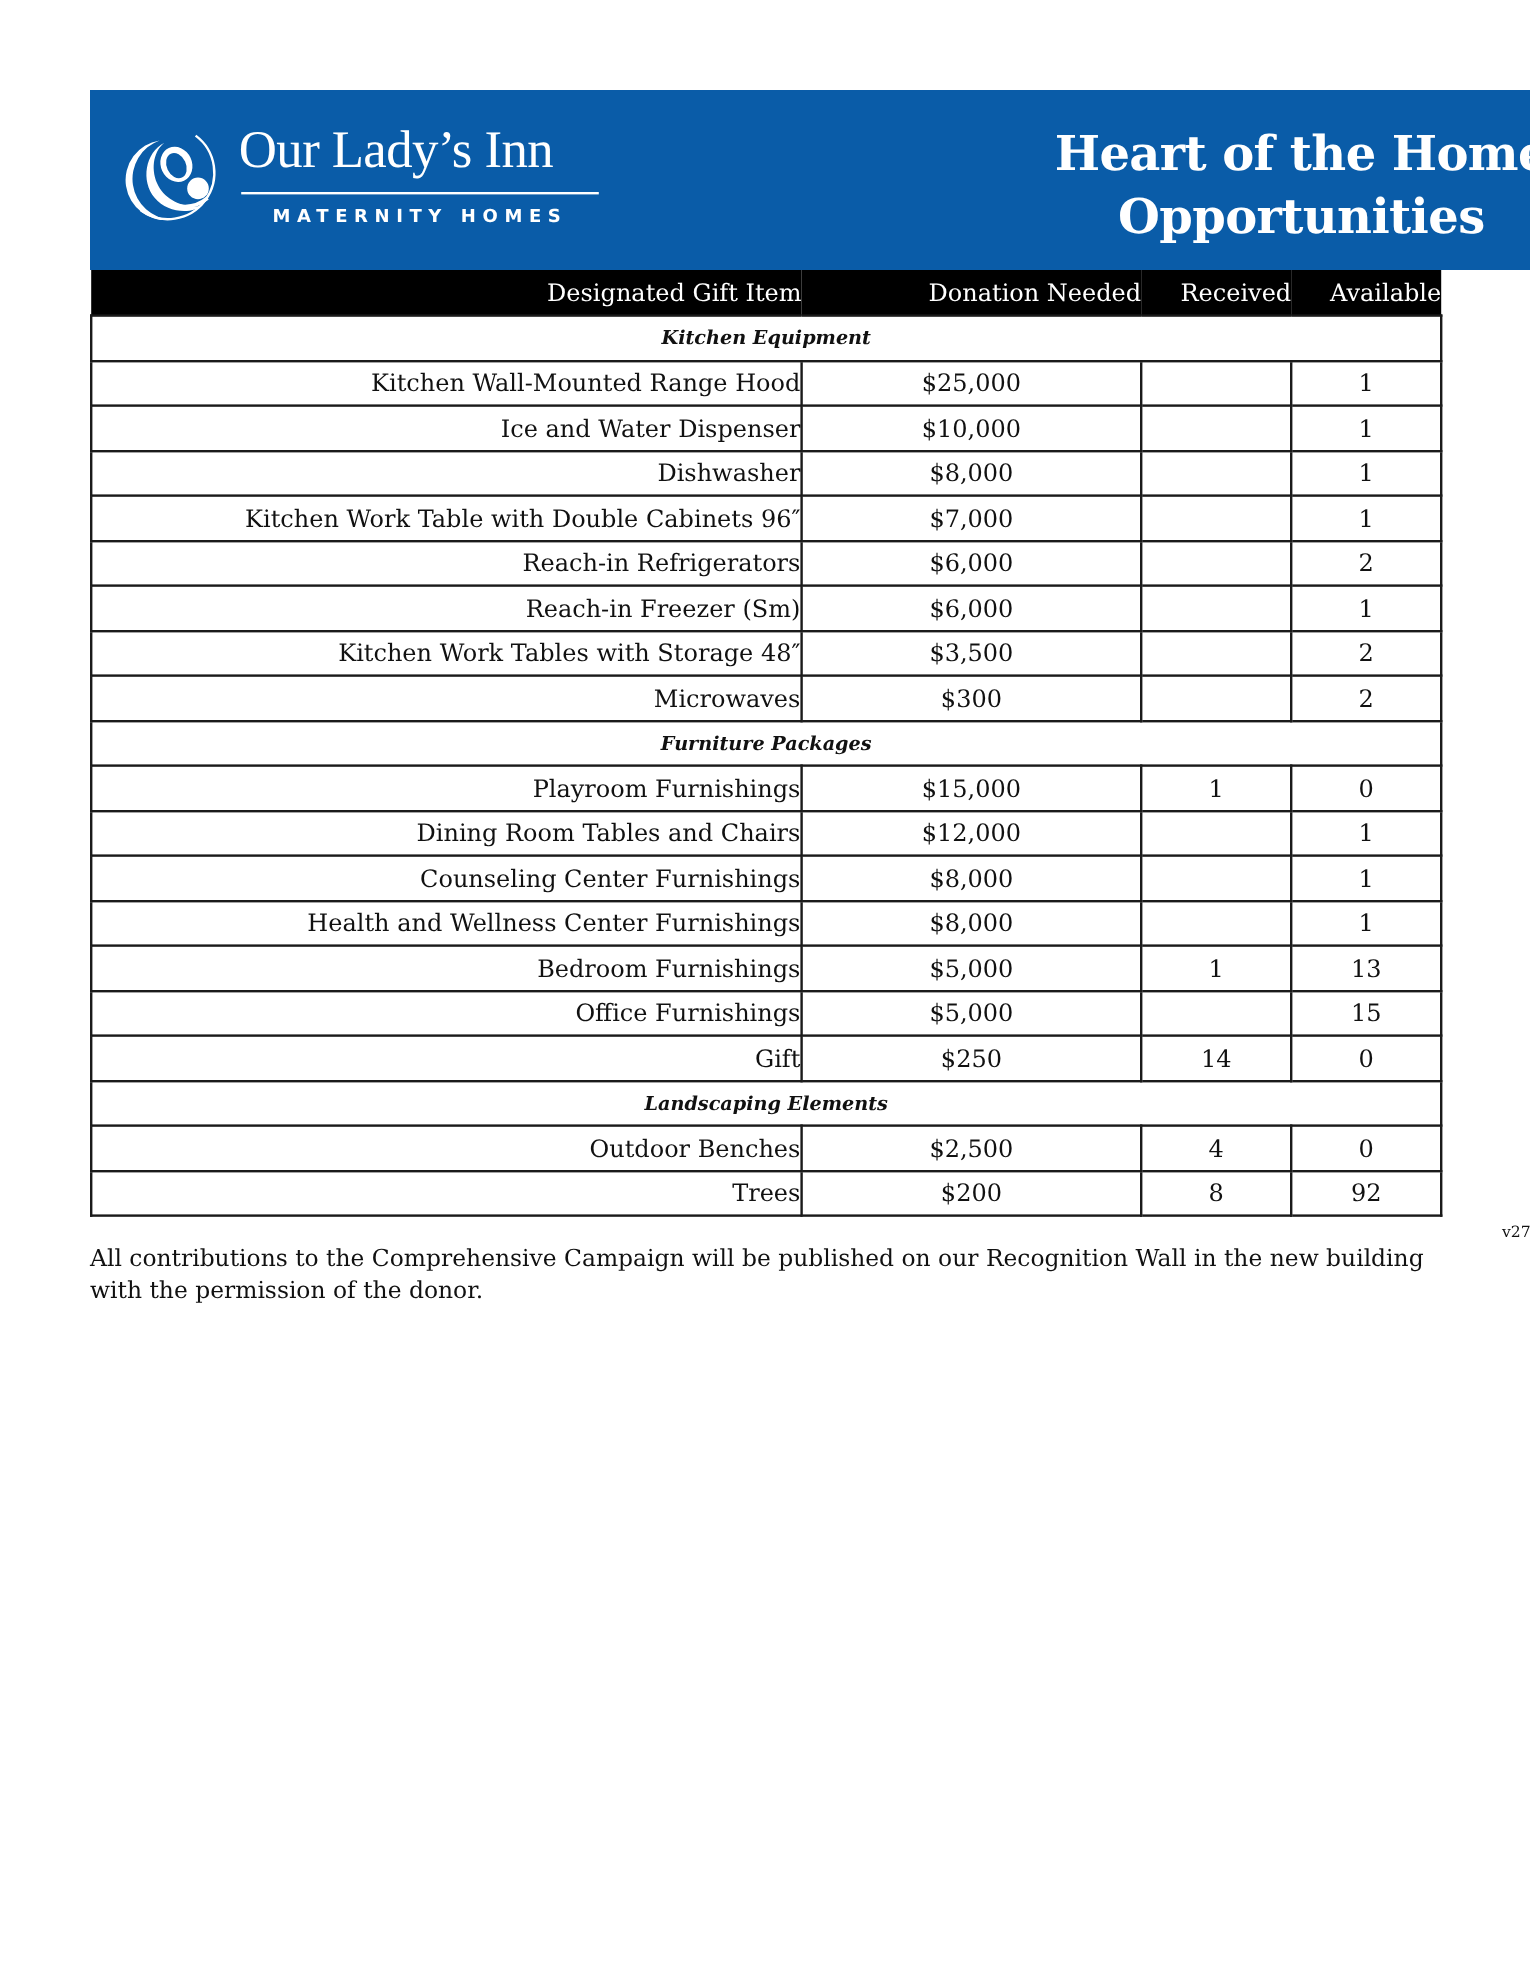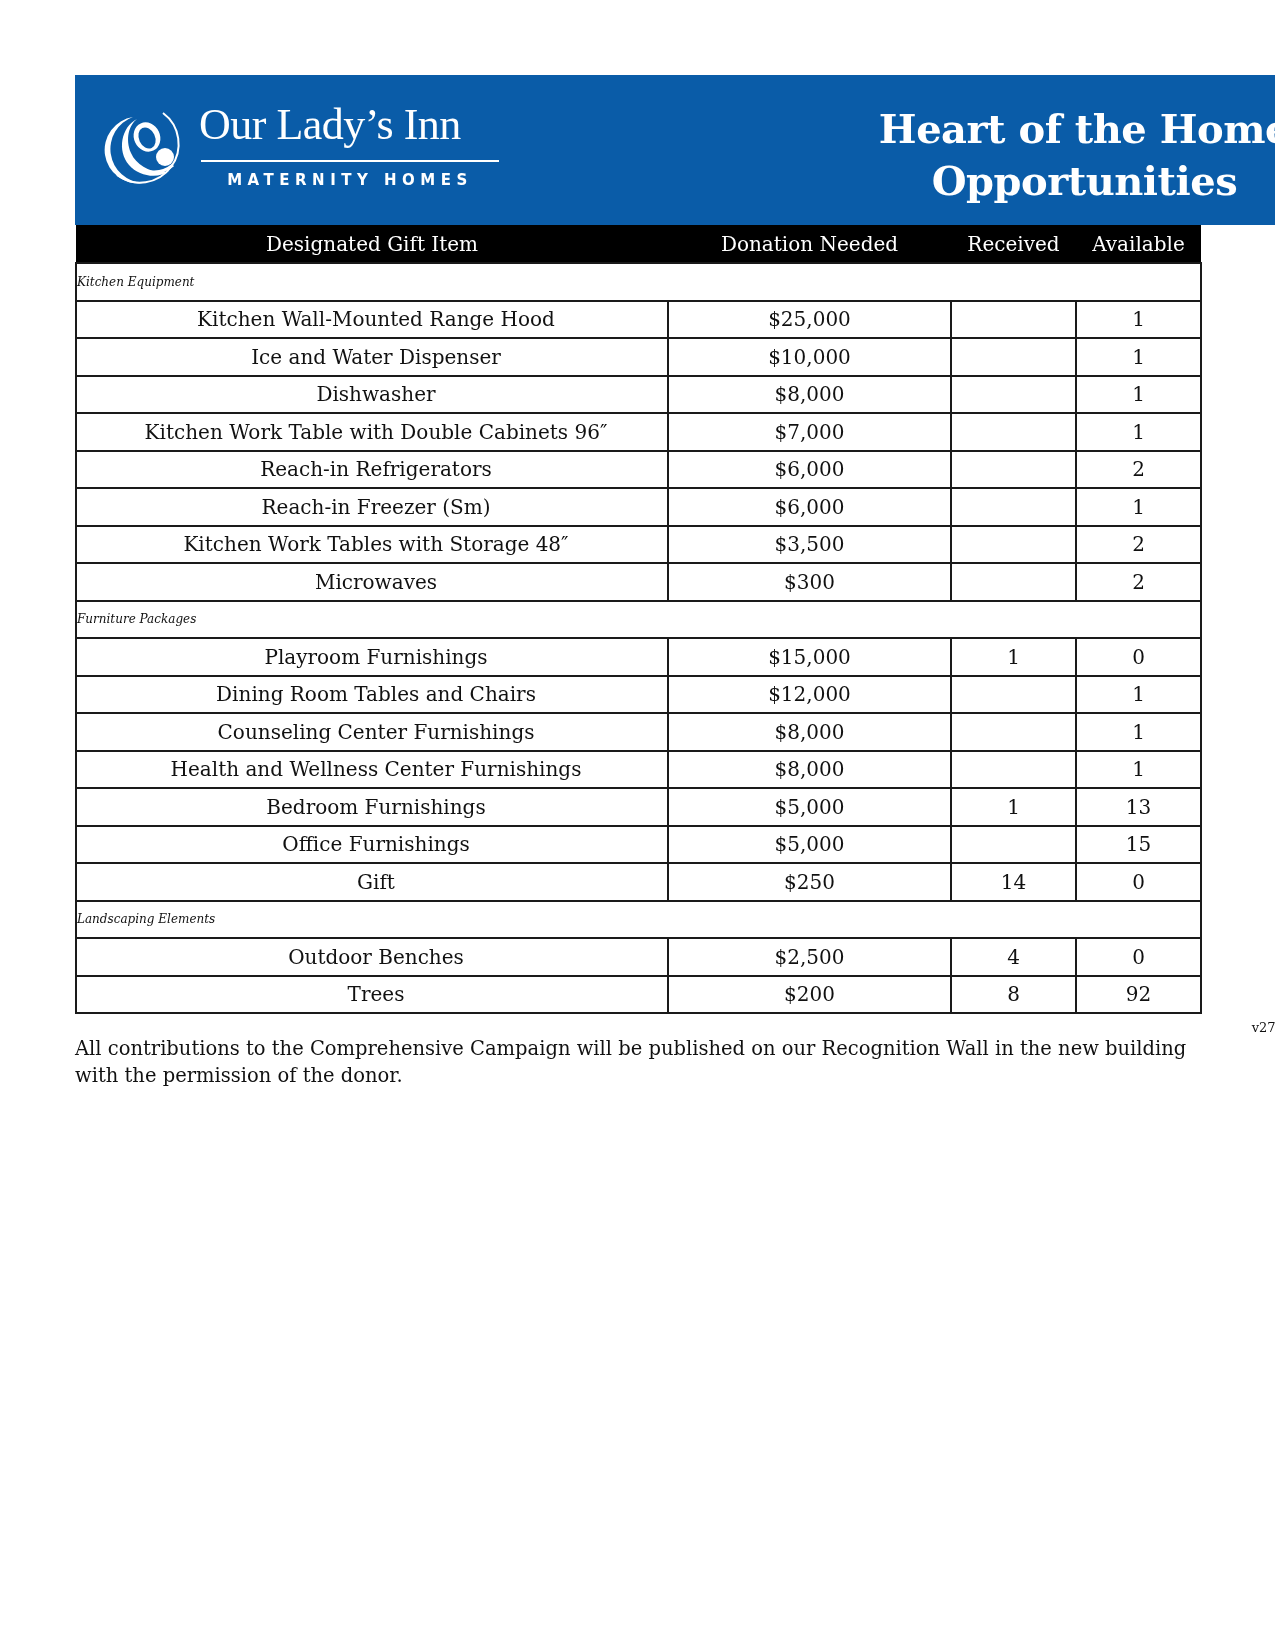--- a/index.html
+++ b/index.html
@@ -6,26 +6,26 @@
   body { width: 1275px; height: 1650px; position: relative; font-family: "DejaVu Serif", "Liberation Serif", serif; color: #111; }
   .page { position: absolute; left: 75px; top: 75px; width: 1259px; }
   .banner { position: relative; height: 150px; background: #0a5ca8; color: #fff; }
   .logo { position: absolute; left: 28px; top: 30px; width: 84px; height: 84px; }
   .brand-name { position: absolute; left: 124px; top: 28px; font-family: "Liberation Serif", "DejaVu Serif", serif; font-size: 44px; letter-spacing: -0.5px; white-space: nowrap; line-height: 1; }
   .brand-rule { position: absolute; left: 126px; top: 85px; width: 298px; height: 2px; background: #ffffff; }
   .brand-sub { position: absolute; left: 126px; top: 96px; width: 298px; text-align: center; font-family: "DejaVu Sans", "Liberation Sans", sans-serif; font-size: 15px; letter-spacing: 5.5px; font-weight: bold; }
   .title { position: absolute; right: 44px; top: 28px; text-align: center; font-family: "DejaVu Serif", serif; font-weight: bold; font-size: 40px; line-height: 52px; letter-spacing: -0.5px; }
   table { border-collapse: collapse; width: 1125px; table-layout: fixed; }
   col.c1 { width: 592px; } col.c2 { width: 283px; } col.c3 { width: 125px; } col.c4 { width: 125px; }
-  thead th { background: #000; color: #fff; height: 37px; font-weight: normal; font-size: 20px; padding: 0; text-align: center; border: none; }
+  thead th { background: #000; color: #fff; height: 37px; font-weight: normal; font-size: 20px; padding: 0; text-align: right; border: none; }
   tbody td { height: 35.5px; border: 2px solid #1a1a1a; font-size: 20px; padding: 0; }
-  td.item { padding-left: 8px; text-align: center; }
+  td.item { padding-left: 8px; text-align: right; }
   td.num { text-align: center; }
   td.avail { text-align: center; }
-  tr.section td { font-style: italic; font-weight: normal; font-size: 12px; }
+  tr.section td { text-align: center; font-style: italic; font-weight: bold; font-size: 16px; }
   .version { text-align: right; font-size: 13px; margin-top: 6px; }
   .note { font-size: 19.5px; line-height: 27px; width: 1125px; }
 </style>
 </head>
 <body>
 
 <div class="page">
   <div class="banner">
     <svg class="logo" viewBox="0 0 84 84">
       <path d="M60 8 A38 38 0 1 1 14 70" fill="none" stroke="#fff" stroke-width="2"></path>

